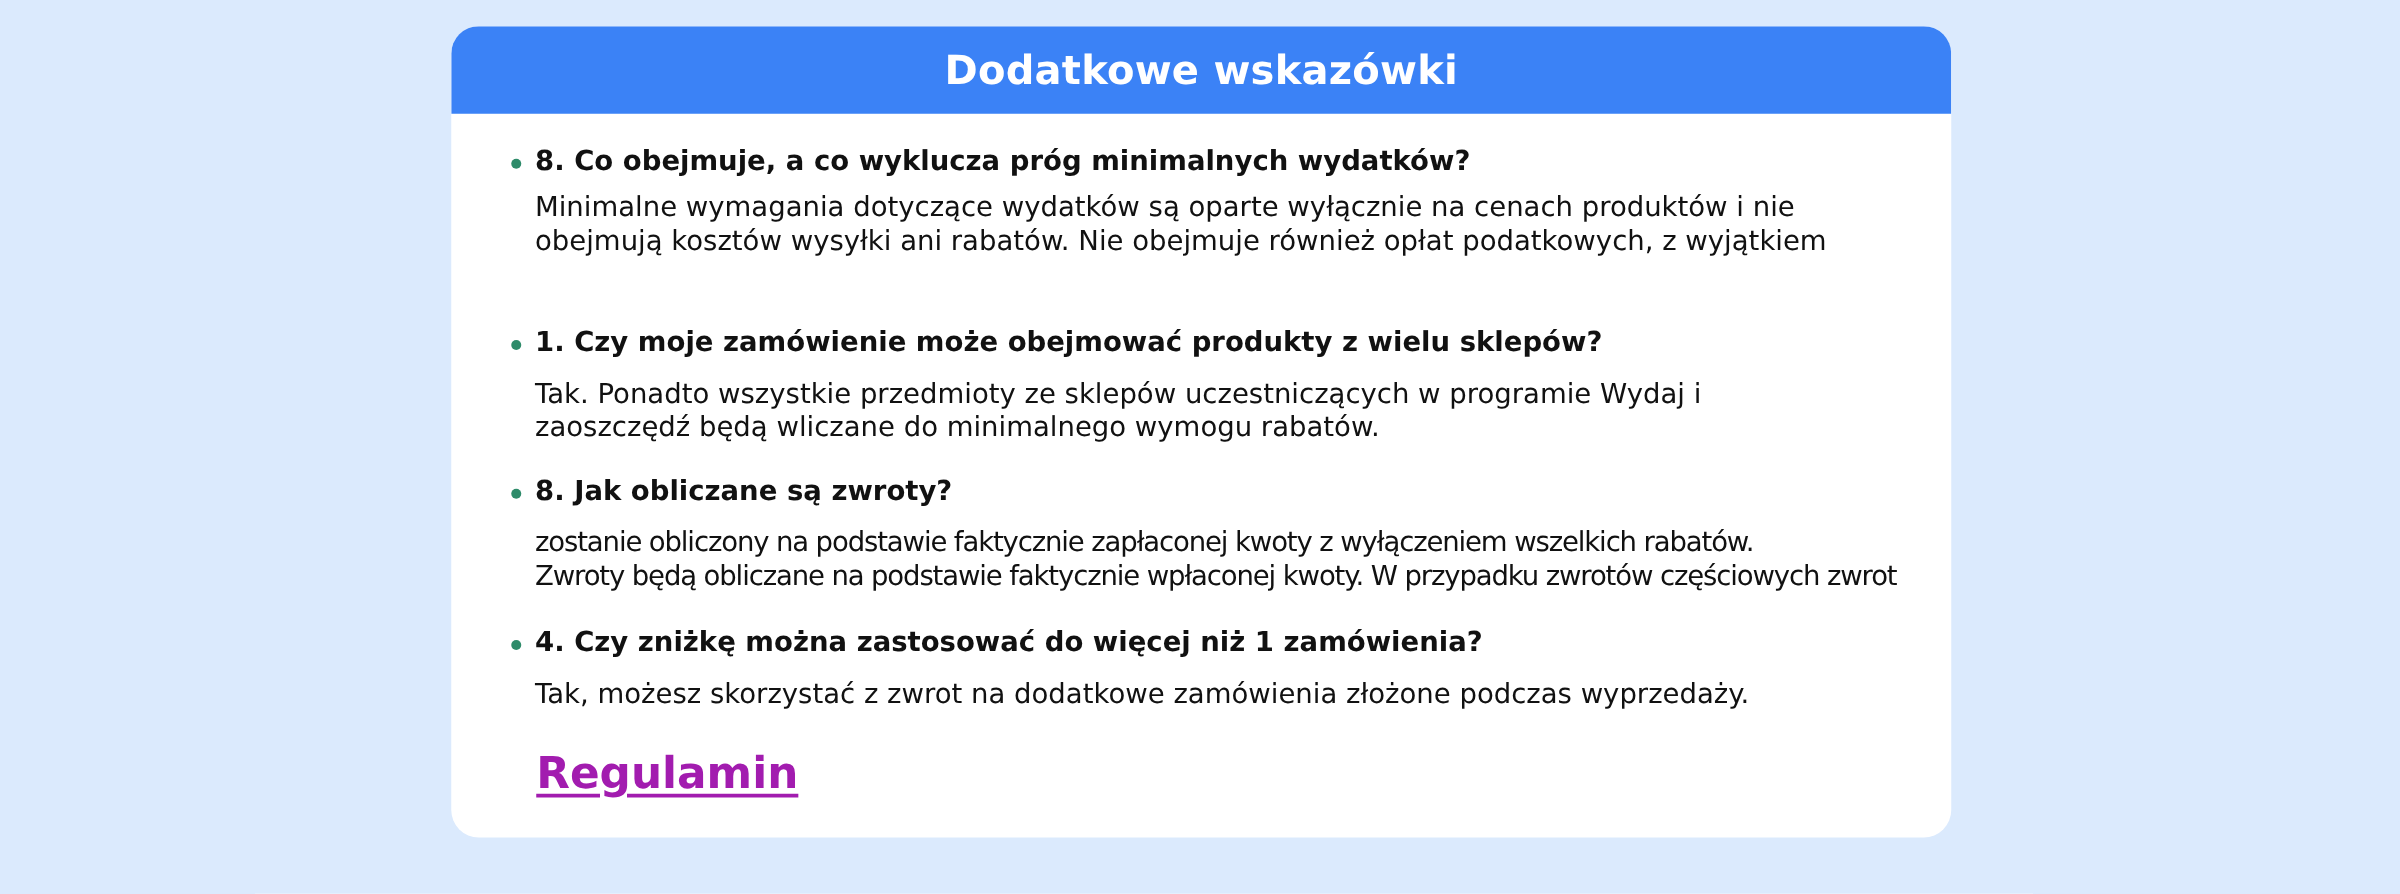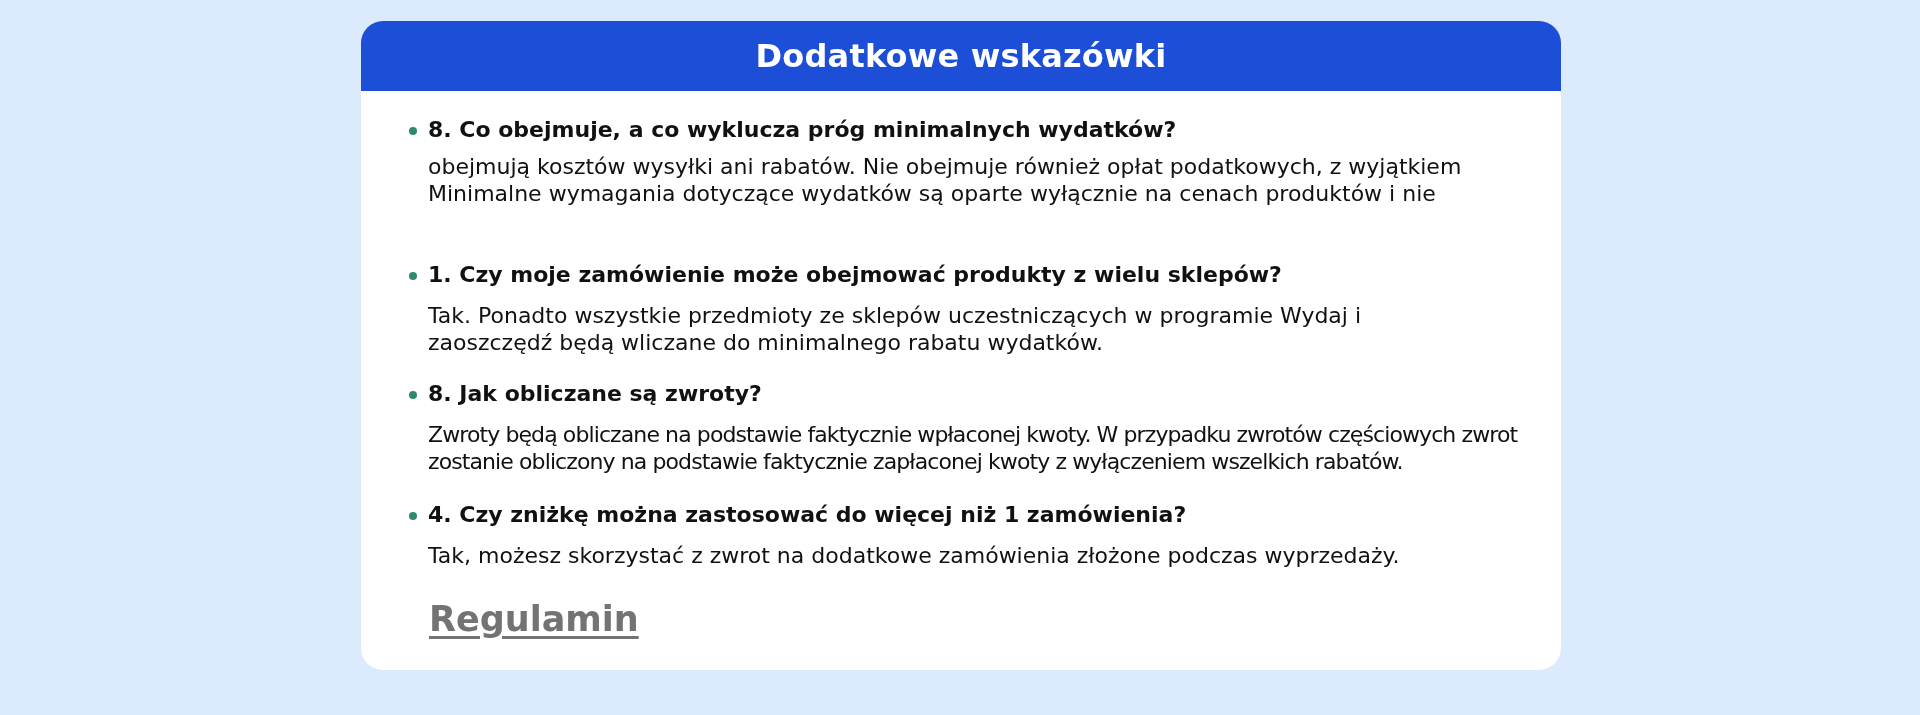--- a/index.html
+++ b/index.html
@@ -12,21 +12,21 @@
   .card {
     position: absolute;
     left: 361px; top: 21px;
     width: 1200px; height: 649px;
     background: #ffffff;
     border-radius: 22px;
     overflow: hidden;
   }
   .card-header {
     height: 70px;
-    background: #1d4ed8;
+    background: #3b82f6;
     display: flex; align-items: center; justify-content: center;
   }
   .card-title {
     color: #ffffff;
     font-size: 32px;
     font-weight: bold;
     letter-spacing: 0.2px;
   }
   .faq-list { list-style: none; margin: 0; padding: 0; }
   .faq-item { position: absolute; left: 0; width: 1200px; }
@@ -42,58 +42,58 @@
   }
   .answer {
     position: absolute; left: 67px;
     font-size: 22px; color: #111;
     line-height: 27px;
     width: 1120px;
   }
   .answer.narrow { letter-spacing: -0.9px; }
   .terms-link {
     position: absolute; left: 68px; top: 578px;
-    font-size: 35px; font-weight: bold; color: #737373;
+    font-size: 35px; font-weight: bold; color: #a21caf;
     text-decoration: underline; text-underline-offset: 5px;
     cursor: pointer;
   }
 </style>
 </head>
 <body>
 
 <div class="card">
   <div class="card-header">
     <span class="card-title">Dodatkowe wskazówki</span>
   </div>
 
   <ul class="faq-list">
     <li class="faq-item" style="top:96px;">
       <span class="bullet"></span>
       <span class="question">8. Co obejmuje, a co wyklucza próg minimalnych wydatków?</span>
       <div class="answer" style="top:36px;">
+        <div>Minimalne wymagania dotyczące wydatków są oparte wyłącznie na cenach produktów i nie</div>
         <div>obejmują kosztów wysyłki ani rabatów. Nie obejmuje również opłat podatkowych, z wyjątkiem</div>
-        <div>Minimalne wymagania dotyczące wydatków są oparte wyłącznie na cenach produktów i nie</div>
       </div>
     </li>
 
     <li class="faq-item" style="top:241px;">
       <span class="bullet"></span>
       <span class="question">1. Czy moje zamówienie może obejmować produkty z wielu sklepów?</span>
       <div class="answer" style="top:40px;">
         <div>Tak. Ponadto wszystkie przedmioty ze sklepów uczestniczących w programie Wydaj i</div>
-        <div>zaoszczędź będą wliczane do minimalnego rabatu wydatków.</div>
+        <div>zaoszczędź będą wliczane do minimalnego wymogu rabatów.</div>
       </div>
     </li>
 
     <li class="faq-item" style="top:360px;">
       <span class="bullet"></span>
       <span class="question">8. Jak obliczane są zwroty?</span>
       <div class="answer narrow" style="top:40px;">
+        <div>zostanie obliczony na podstawie faktycznie zapłaconej kwoty z wyłączeniem wszelkich rabatów.</div>
         <div>Zwroty będą obliczane na podstawie faktycznie wpłaconej kwoty. W przypadku zwrotów częściowych zwrot</div>
-        <div>zostanie obliczony na podstawie faktycznie zapłaconej kwoty z wyłączeniem wszelkich rabatów.</div>
       </div>
     </li>
 
     <li class="faq-item" style="top:481px;">
       <span class="bullet"></span>
       <span class="question">4. Czy zniżkę można zastosować do więcej niż 1 zamówienia?</span>
       <div class="answer" style="top:40px;">
         <div>Tak, możesz skorzystać z zwrot na dodatkowe zamówienia złożone podczas wyprzedaży.</div>
       </div>
     </li>

